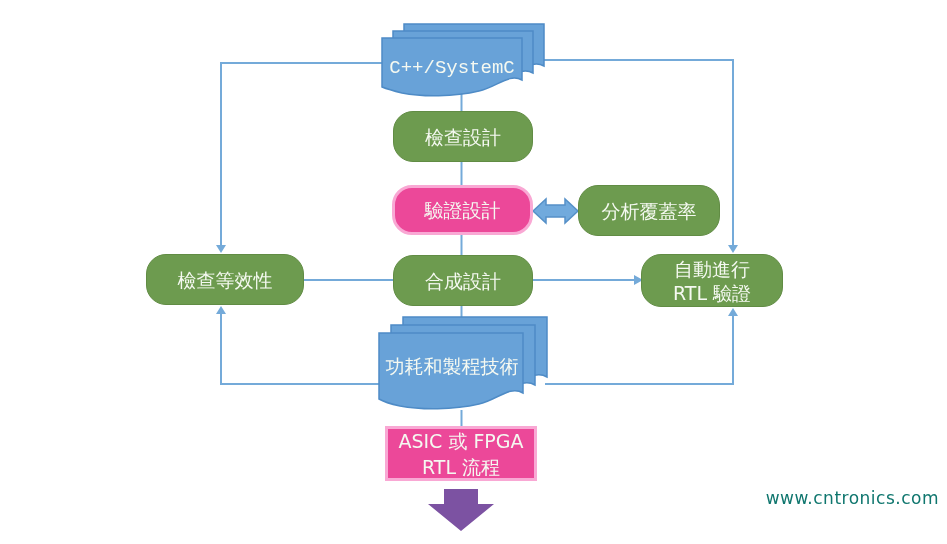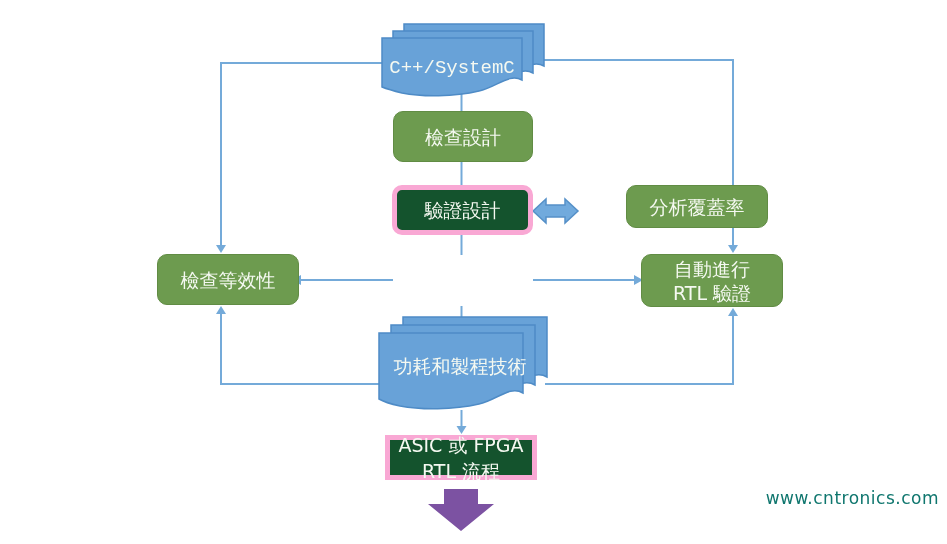--- a/index.html
+++ b/index.html
@@ -6,23 +6,23 @@
   .canvas{
     position:relative;width:947px;height:544px;background:#ffffff;
     font-family:"DejaVu Sans","Liberation Sans",sans-serif;overflow:hidden;
   }
   svg.overlay{position:absolute;left:0;top:0;}
   .node{
     position:absolute;display:flex;flex-direction:column;align-items:center;justify-content:center;
     color:#f5f9f1;font-size:19px;text-align:center;line-height:24px;box-sizing:border-box;
     white-space:nowrap;
   }
-  .rounded{border-radius:10px;}
+  .rounded{border-radius:20px;}
   .green{background:#6d9b4f;border:1px solid #618c44;}
-  .purple{background:#14532d;border:5px solid #f9a8d4;}
+  .purple{background:#ec4899;border:3px solid #f9a8d4;}
   .doc-label{background:transparent;border:none;}
   .watermark{
     position:absolute;right:8px;top:488px;font-size:17px;color:#0f766e;
     letter-spacing:0.5px;
   }
 </style>
 </head>
 <body>
 
 <div class="canvas">
@@ -67,46 +67,49 @@
       <path transform="translate(379,333)" d="M0 0 H144 V60 C131 52 118 67 100 71 C74 77 42 77 21 73 C12 71 5 69 0 66 Z"></path>
     </g>
 
     <polygon points="444,489 478,489 478,504 494,504 461,531 428,504 444,504" fill="#7c52a2"></polygon>
   </svg>
 
   <div class="node doc-label" style="left:382px;top:44px;width:140px;height:48px;font-family:Liberation Mono, monospace;">
     <span>C++/SystemC</span>
   </div>
 
-  <div class="node doc-label" style="left:387px;top:336px;width:146px;height:60px;line-height:28px;">
+  <div class="node doc-label" style="left:379px;top:336px;width:146px;height:60px;line-height:28px;">
     <span>功耗和製程技術</span>
   </div>
 
   <div class="node rounded green" style="left:393px;top:111px;width:140px;height:51px;">
     <span>檢查設計</span>
   </div>
 
   <div class="node rounded purple" style="left:392px;top:185px;width:141px;height:50px;">
     <span>驗證設計</span>
   </div>
 
-  <div class="node rounded green" style="left:578px;top:185px;width:142px;height:43px;margin-left:48px;">
+  <div class="node rounded green" style="left:578px;top:185px;width:142px;height:51px;">
     <span>分析覆蓋率</span>
   </div>
 
-  <div class="node rounded green" style="left:157px;top:254px;width:142px;height:51px;">
+  <div class="node rounded green" style="left:146px;top:254px;width:158px;height:51px;">
     <span>檢查等效性</span>
   </div>
 
+  <div class="node rounded green" style="left:393px;top:255px;width:140px;height:51px;">
+    <span>合成設計</span>
+  </div>
 
   <div class="node rounded green" style="left:641px;top:254px;width:142px;height:53px;">
     <span>自動進行</span>
     <span>RTL 驗證</span>
   </div>
 
-  <div class="node purple" style="left:385px;top:435px;width:152px;height:45px;line-height:26px;">
+  <div class="node purple" style="left:385px;top:426px;width:152px;height:55px;line-height:26px;">
     <span>ASIC 或 FPGA</span>
     <span>RTL 流程</span>
   </div>
 
   <div class="watermark">www.cntronics.com</div>
 
 </div>
 
 </body></html>

